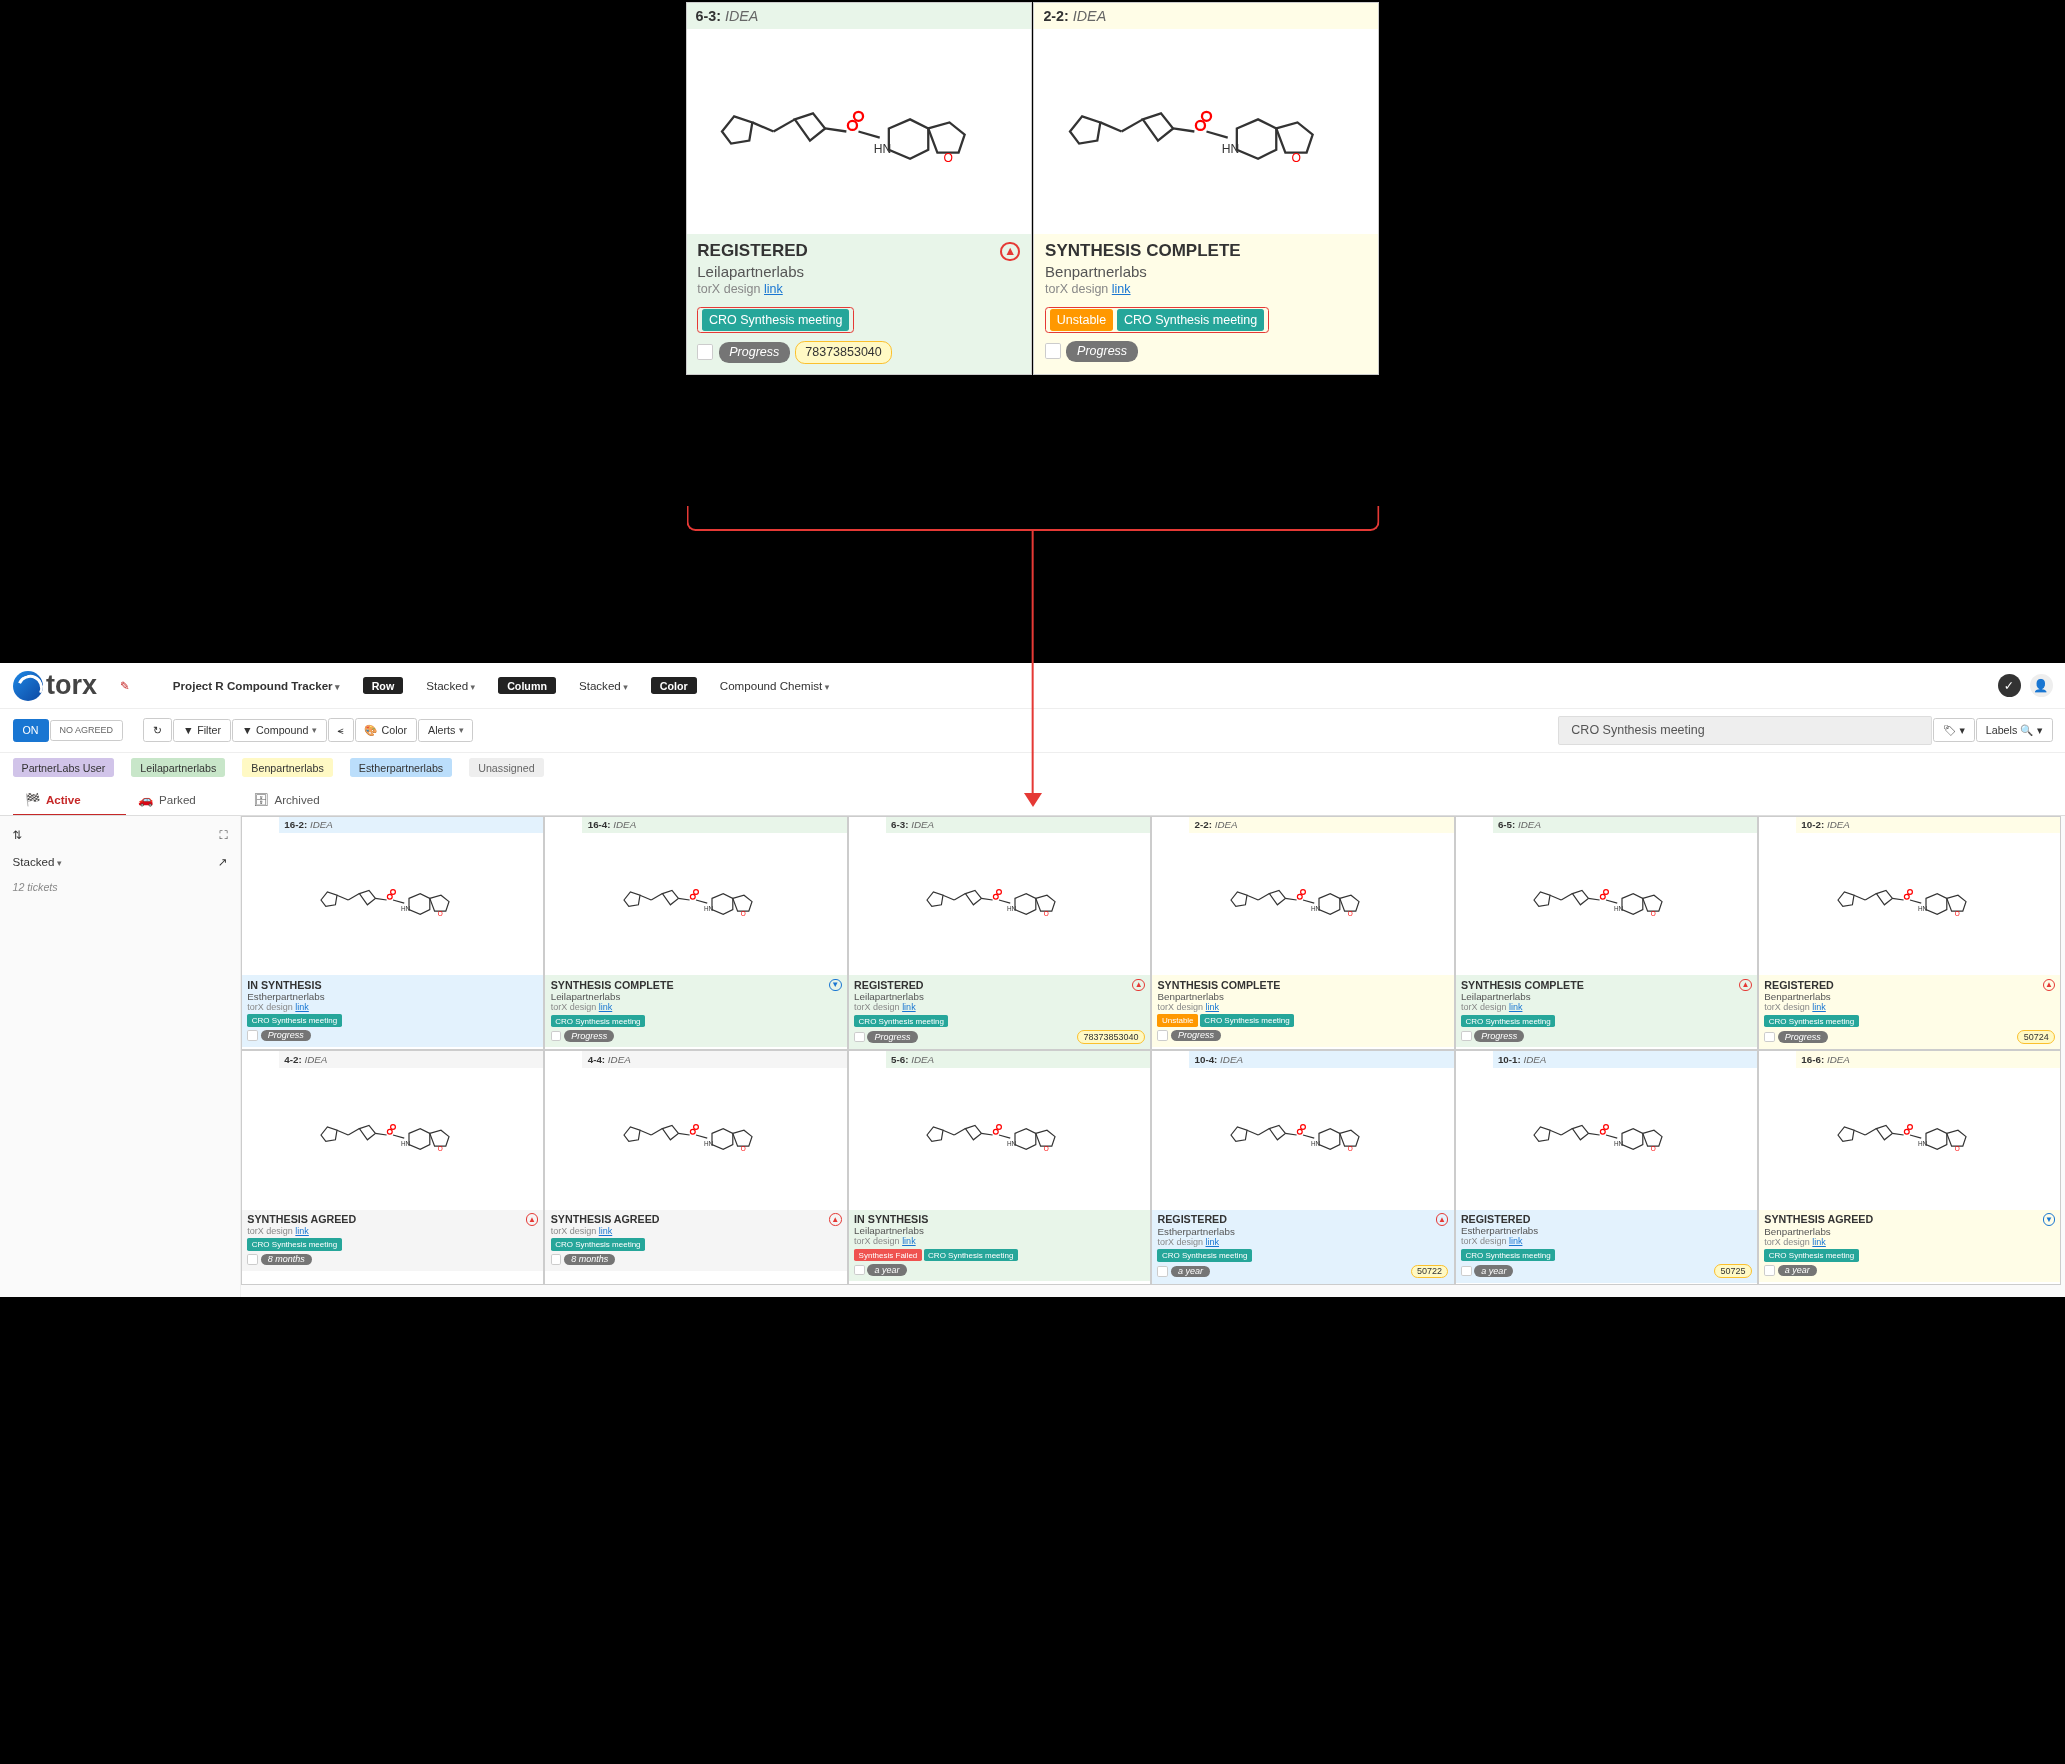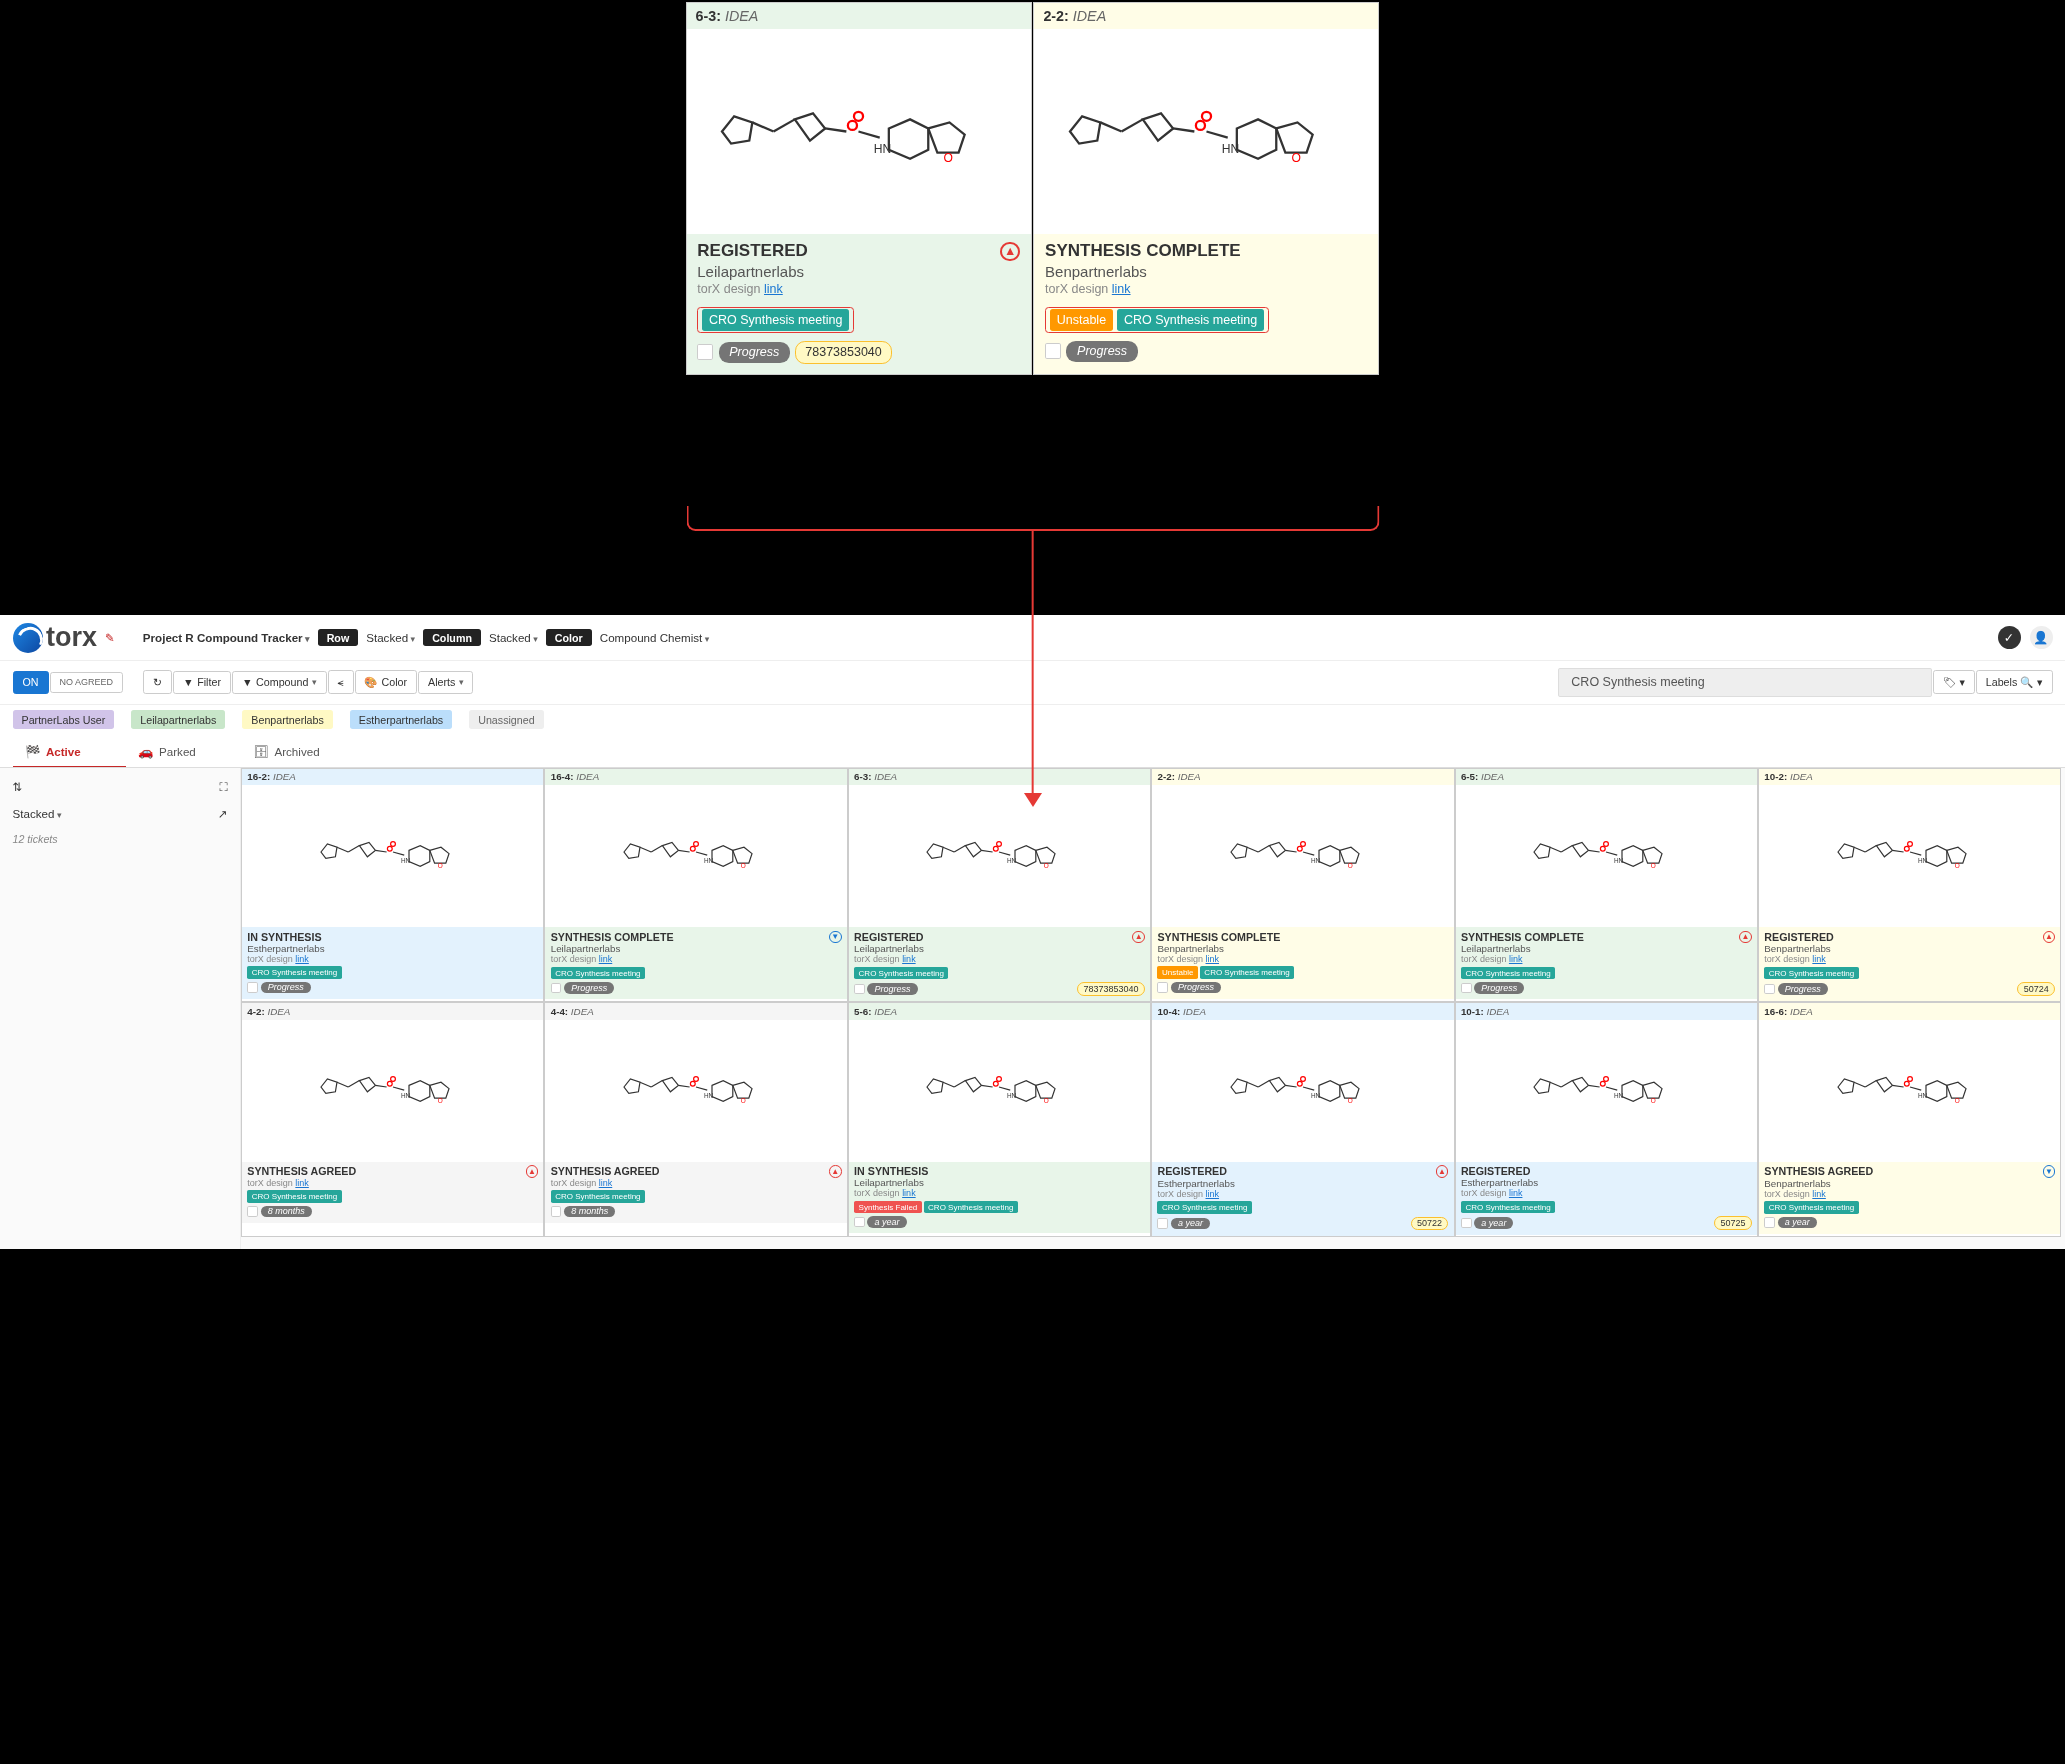--- a/index.html
+++ b/index.html
@@ -26,21 +26,21 @@
 .tag.red-border { border: 1.8px solid #e53935; padding: 1.8px 3.6px; border-radius: 3.6px; display: inline-flex; }
 .bottom-row { margin-top: 7.1px; display: flex; align-items: center; gap: 5.3px; }
 .checkbox { width: 16px; height: 16px; background: #fff; border: 0.9px solid #ccc; border-radius: 1.8px; }
 .progress-badge { background: #757575; color: #fff; padding: 3.6px 10.7px; border-radius: 9.8px; font-size: 12.5px; font-style: italic; }
 .id-badge { background: #fff9c4; border: 0.9px solid #fbc02d; padding: 3.6px 9px; border-radius: 9.8px; font-size: 12.5px; }
 .red-bracket { position: absolute; left: 50%; transform: translateX(-50%); top: 506px; width: 693px; height: 25px; border: 2.7px solid #e53935; border-top: none; border-radius: 0 0 9px 9px; }
 .red-arrow-line { position: absolute; left: 50%; top: 531px; width: 2.7px; height: 267px;  background: #e53935; transform: translateX(-50%); z-index: 100; }
 .red-arrow-head { position: absolute; left: 50%; top: 793px; transform: translateX(-50%); width: 0; height: 0; border-left: 9px solid transparent; border-right: 9px solid transparent; border-top: 14.3px solid #e53935; z-index: 100; }
 
 .app { background: #fff; }
-.app-header { display: flex; align-items: center; padding: 7.1px 12.5px; border-bottom: 0.9px solid #eee; gap: 8px; }
+.app-header { display: flex; align-items: center; padding: 7.1px 12.5px; border-bottom: 0.9px solid #eee; gap: 23px; margin-top: 48px; }
 .logo { display: flex; align-items: center; font-size: 27px; font-weight: bold; color: #444; }
 .logo-icon { width: 30px; height: 30px; border-radius: 50%; background: linear-gradient(135deg,#1e88e5,#0d47a1); margin-right: 3.6px; position:relative; overflow:hidden; }
 .logo-icon::after{content:"";position:absolute;left:4.5px;top:4.5px;width:19.6px;height:19.6px;border:3.6px solid #fff;border-radius:50%;border-left-color:transparent;border-bottom-color:transparent;transform:rotate(-20deg);}
 .proj-name { color: #c62828; font-weight: bold; padding-left: 20px; }
 .pill-dark { background: #222; color: #fff; padding: 2.7px 9px; border-radius: 2.7px; font-size: 10.7px; font-weight: bold; }
 .dd { font-size: 11.6px; color: #333; }
 .dd::after { content: " ▾"; font-size: 9px; color: #666; }
 .header-right { margin-left: auto; display: flex; gap: 9px; }
 .circle-icon { width: 23px; height: 23px; border-radius: 50%; background: #333; display: flex; align-items: center; justify-content: center; color: #fff; font-size: 12.5px; }
 
@@ -64,21 +64,21 @@
 
 .main-area { display: flex; background: #fafafa; }
 .left-col { width: 241px; padding: 12.5px; border-right: 0.9px solid #eee; }
 .left-title { font-size: 11.6px; margin-bottom: 12.5px; display:flex; align-items:center; gap:5.3px;}
 .left-sub { font-size: 10.7px; font-style: italic; color: #888; margin-top:7.1px;}
 .stacked-header { display: flex; justify-content: space-between; padding: 7.1px 12.5px; font-size: 11.6px; color: #1976d2; font-weight: bold; align-items: center; }
 .ticket-count { font-style: italic; color: #888; font-weight: normal; }
 
 .grid { display: grid; grid-template-columns: repeat(6, 1fr); gap: 0; padding: 0 3.6px 12.5px 0; flex: 1; }
 .card { border: 0.9px solid #ccc; background: #fff; font-size: 9.8px; }
-.card-head { padding: 2.7px 5.3px; font-size: 9.8px; background: rgba(0,0,0,0.03); }
+.card-head { padding: 2.7px 5.3px; font-size: 9.8px; background: rgba(0,0,0,0.03); margin-left: 37px; }
 .card-head b { font-weight: bold; }
 .card-head i { font-style: italic; color: #666; }
 .card-struct { height: 134px; background: #fff; display: flex; align-items: center; justify-content: center; }
 .card-body { padding: 3.6px 5.3px 5.3px; margin-top: 8px; }
 .card.bg-blue .card-body, .card.bg-blue .card-head { background: #e3f2fd; }
 .card.bg-green .card-body, .card.bg-green .card-head { background: #e8f5e9; }
 .card.bg-yellow .card-body, .card.bg-yellow .card-head { background: #fffde7; }
 .card.bg-gray .card-body, .card.bg-gray .card-head { background: #f5f5f5; }
 .status-sm { font-weight: bold; font-size: 10.7px; display: flex; justify-content: space-between; align-items: center; }
 .arrow-sm { width: 12.5px; height: 12.5px; border: 1.8px solid #e53935; border-radius: 50%; font-size: 8px; color: #e53935; display: inline-flex; align-items: center; justify-content: center; }

